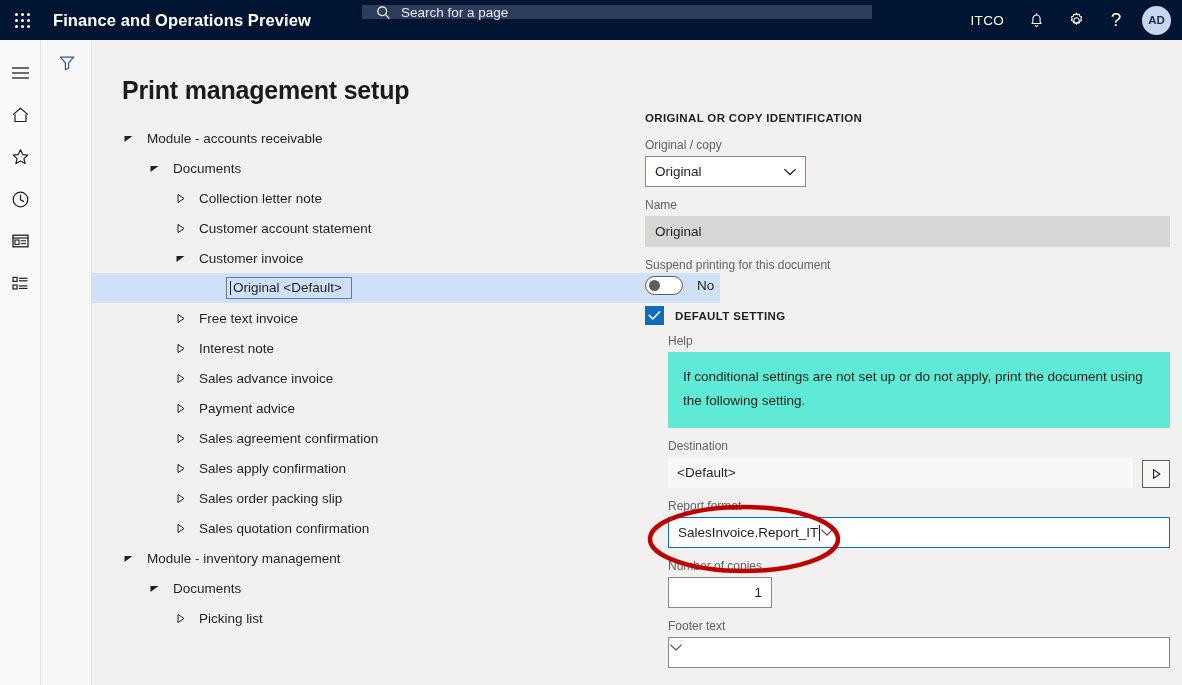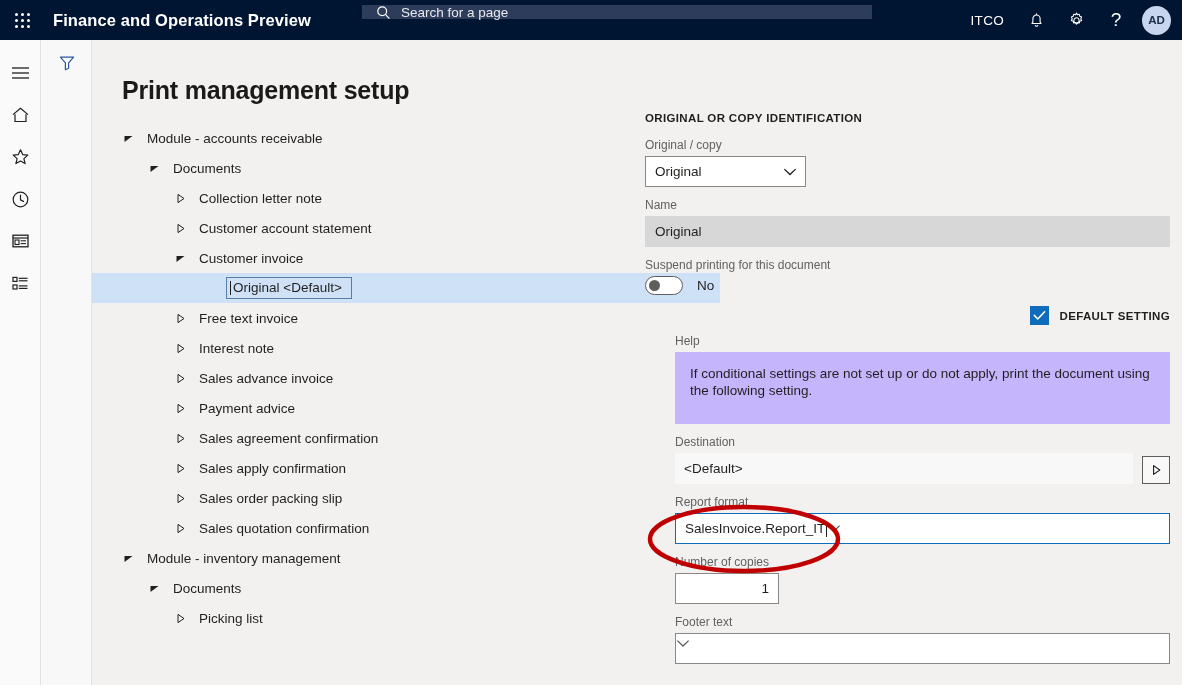--- a/index.html
+++ b/index.html
@@ -194,37 +194,37 @@
   }
   .toggle .knob {
     position: absolute; left: 3px; top: 3px;
     width: 11px; height: 11px; border-radius: 50%;
     background: #605e5c;
   }
   .toggle-text { font-size: 13.5px; color: #201f1e; }
 
   .default-setting-head {
     display: flex; align-items: center; gap: 11px;
-    margin-top: 2px; margin-bottom: 9px; justify-content: flex-end;
+    margin-top: 2px; margin-bottom: 9px;
   }
   .checkbox {
     width: 19px; height: 19px;
     background: #0f6cbd; border: 1px solid #0f6cbd;
     display: flex; align-items: center; justify-content: center;
     flex: none; cursor: pointer;
   }
   .ds-label { font-size: 11.5px; font-weight: bold; color: #201f1e; letter-spacing: .35px; }
 
-  .indent { margin-left: 30px; }
+  .indent { margin-left: 23px; }
 
   .helpbox {
-    background: #c4b5fd;
+    background: #5eead4;
     padding: 13px 15px 15px 15px;
     font-size: 13.5px; color: #201f1e;
-    line-height: 17px;
+    line-height: 24px;
     min-height: 72px;
   }
 
   .dest-row { display: flex; align-items: flex-end; gap: 9px; }
   .dest-field {
     flex: 1;
     height: 31px;
     background: #f8f8f8;
     border: none;
     display: flex; align-items: center;

